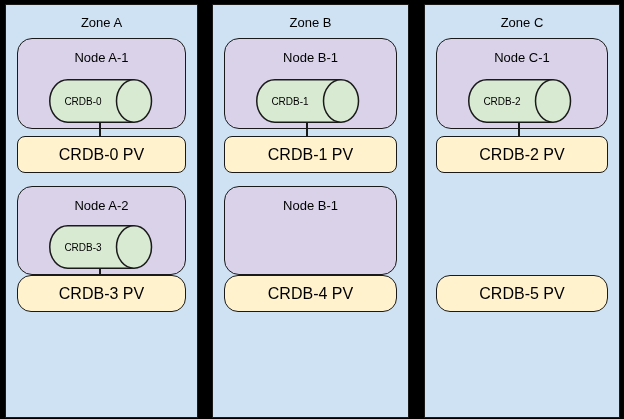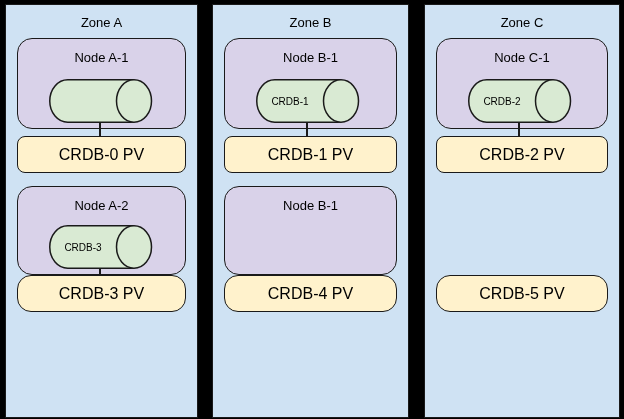--- a/index.html
+++ b/index.html
@@ -119,20 +119,21 @@
   <div class="zone zone-a">
     <div class="zone-title">Zone A</div>
 
     <div class="node node-1">
       <div class="node-title">Node A-1</div>
       <div class="pod">
         <svg viewBox="0 0 104 44">
           <path d="M 85 0.75 L 18.75 0.75 A 18 21.25 0 0 0 18.75 43.25 L 85 43.25" fill="#d9ead3" stroke="#1a1a1a" stroke-width="1.5"></path>
           <ellipse cx="85" cy="22" rx="17.5" ry="21.25" fill="#d9ead3" stroke="#1a1a1a" stroke-width="1.5"></ellipse>
         </svg>
+        <span class="pod-label">CRDB-0</span>
       </div>
     </div>
     <div class="connector connector-1"></div>
     <div class="pv pv-1">
       <span>CRDB-0 PV</span>
     </div>
 
     <div class="node node-2">
       <div class="node-title">Node A-2</div>
       <div class="pod">

